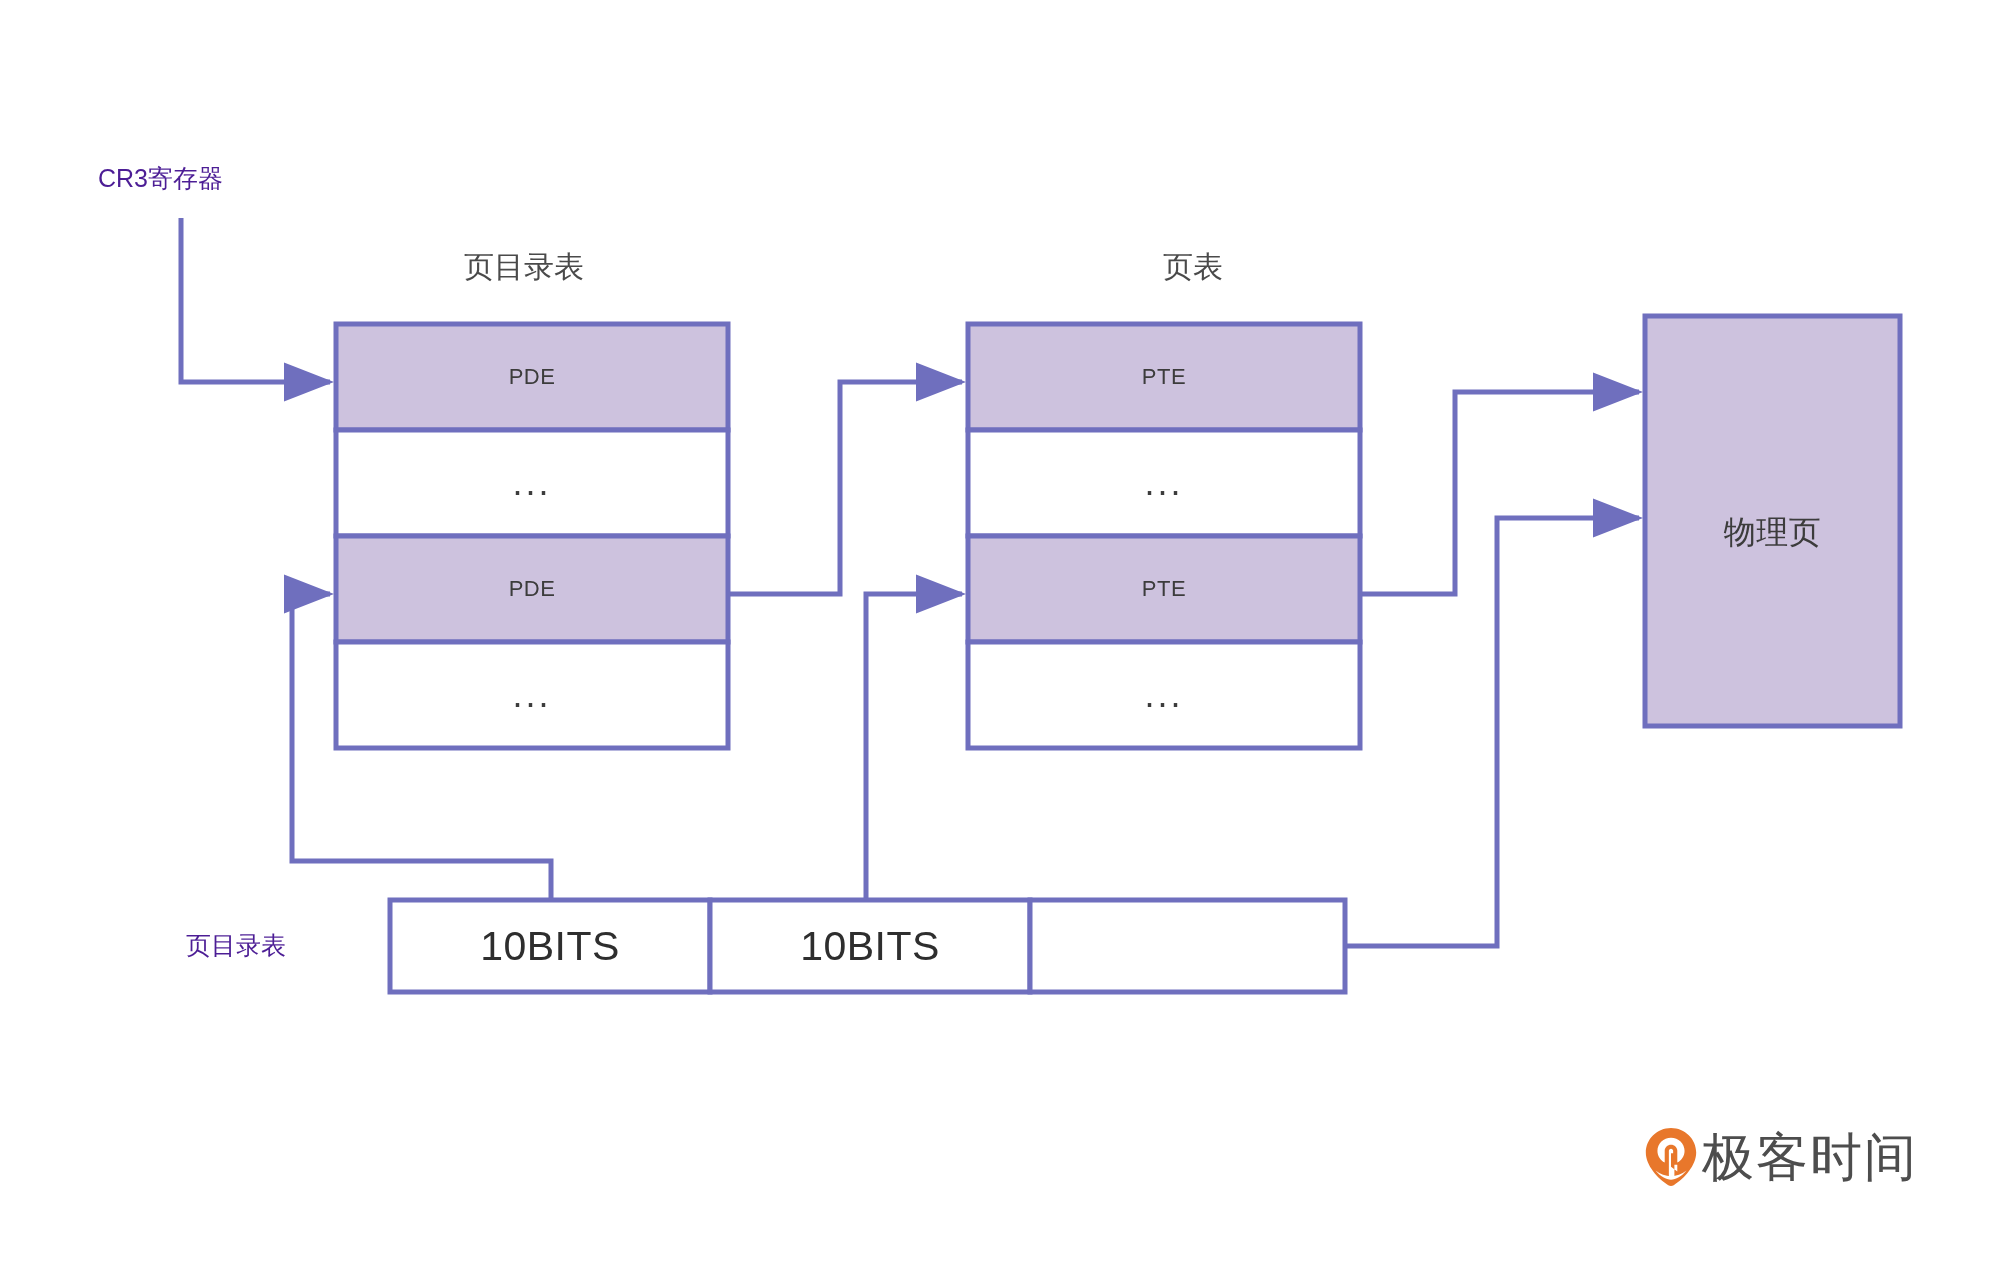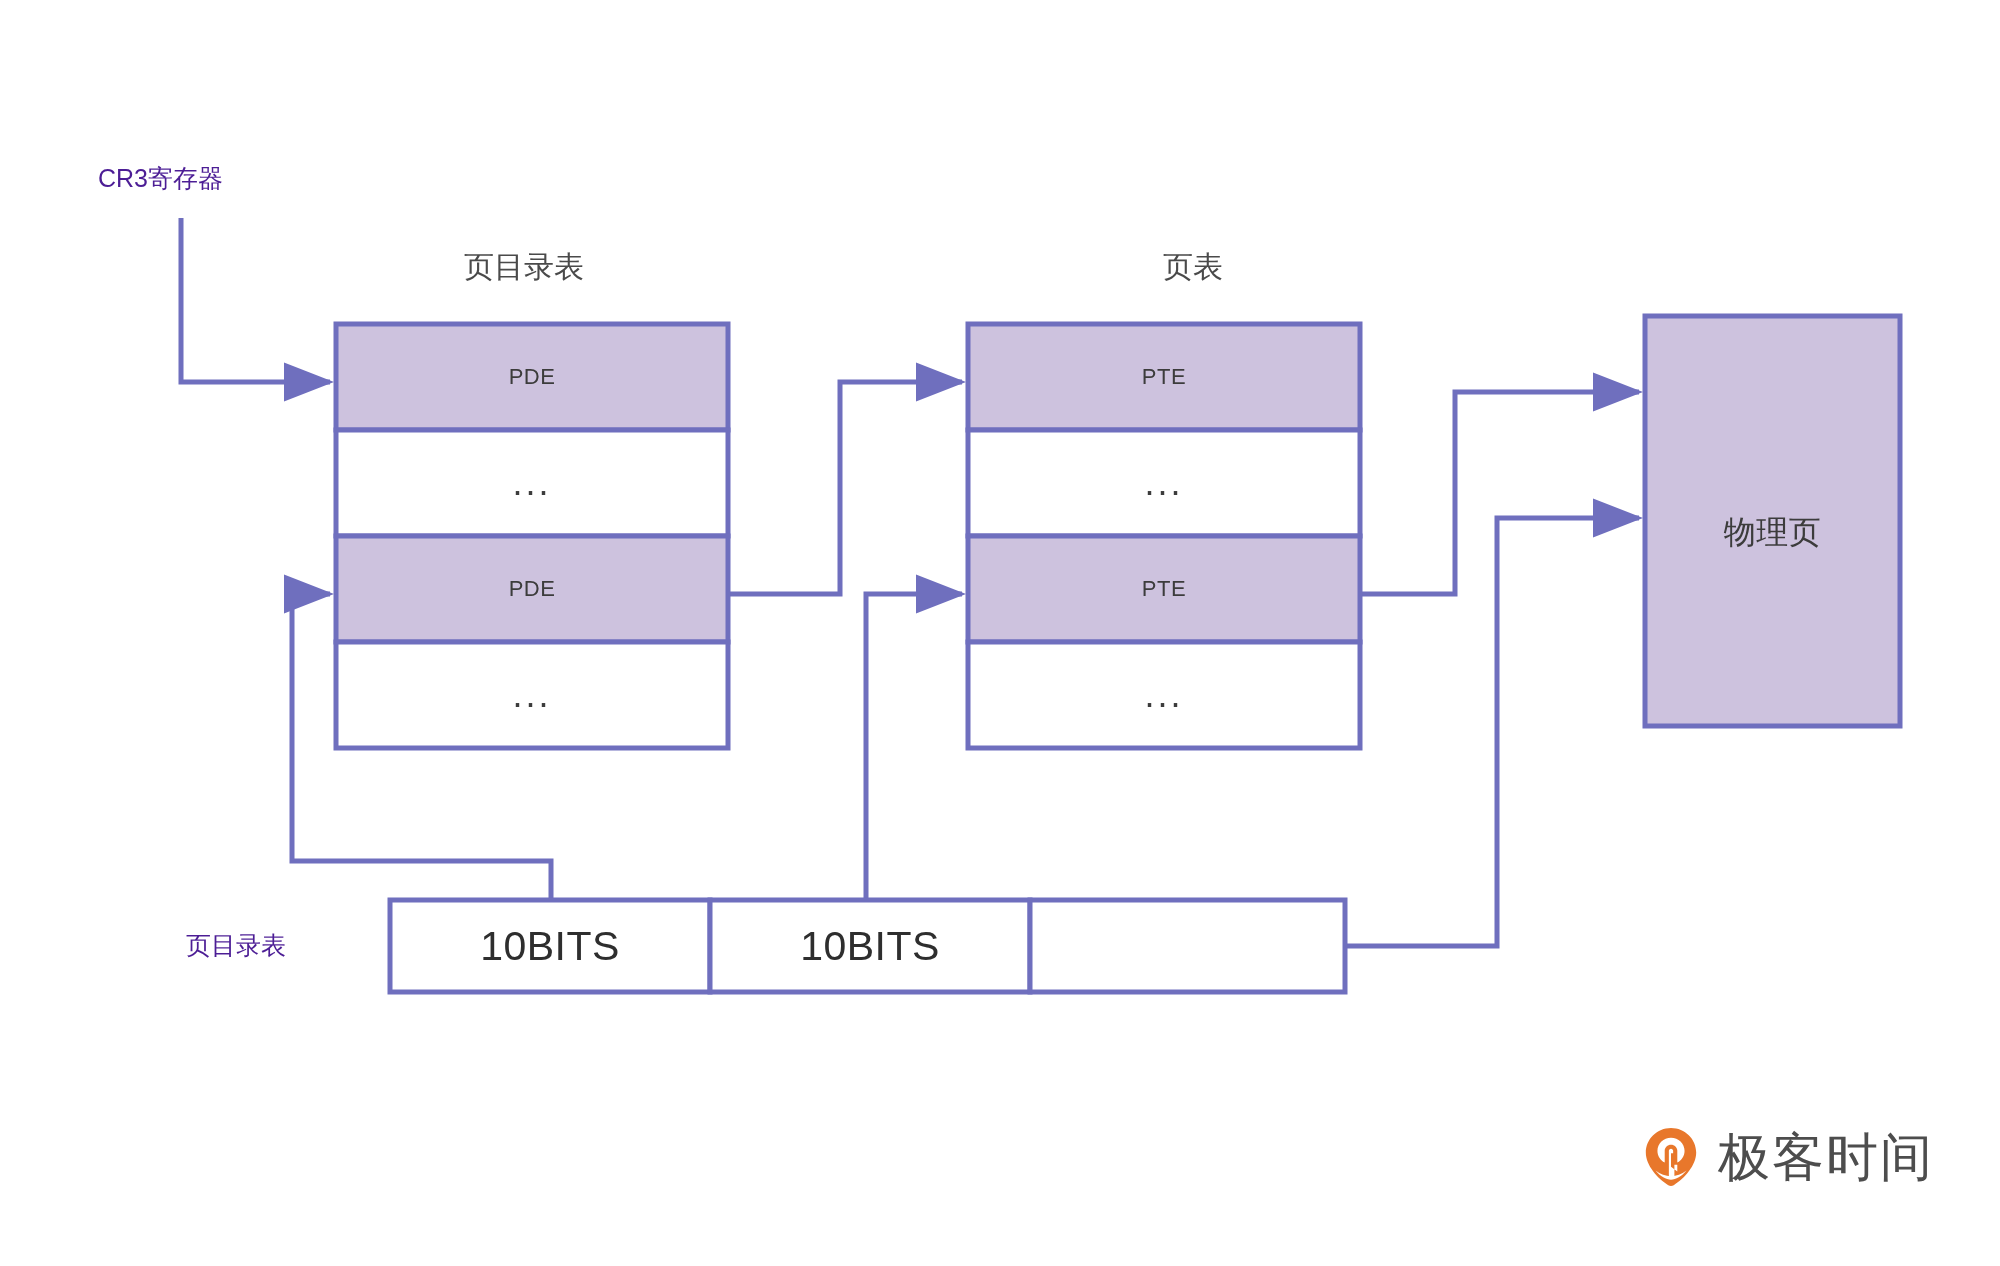--- a/index.html
+++ b/index.html
@@ -62,21 +62,20 @@
     font-size: 41px;
     font-weight: 400;
     letter-spacing: 0.5px;
   }
   #logo {
     position: absolute;
     left: 1640px;
     top: 1126px;
     display: flex;
     align-items: center;
-    gap: 16px;
   }
   #logo-mark {
     width: 62px;
     height: 62px;
     position: relative;
   }
   #logo-text {
     font-size: 52px;
     color: #4d4d4d;
     letter-spacing: 2px;

